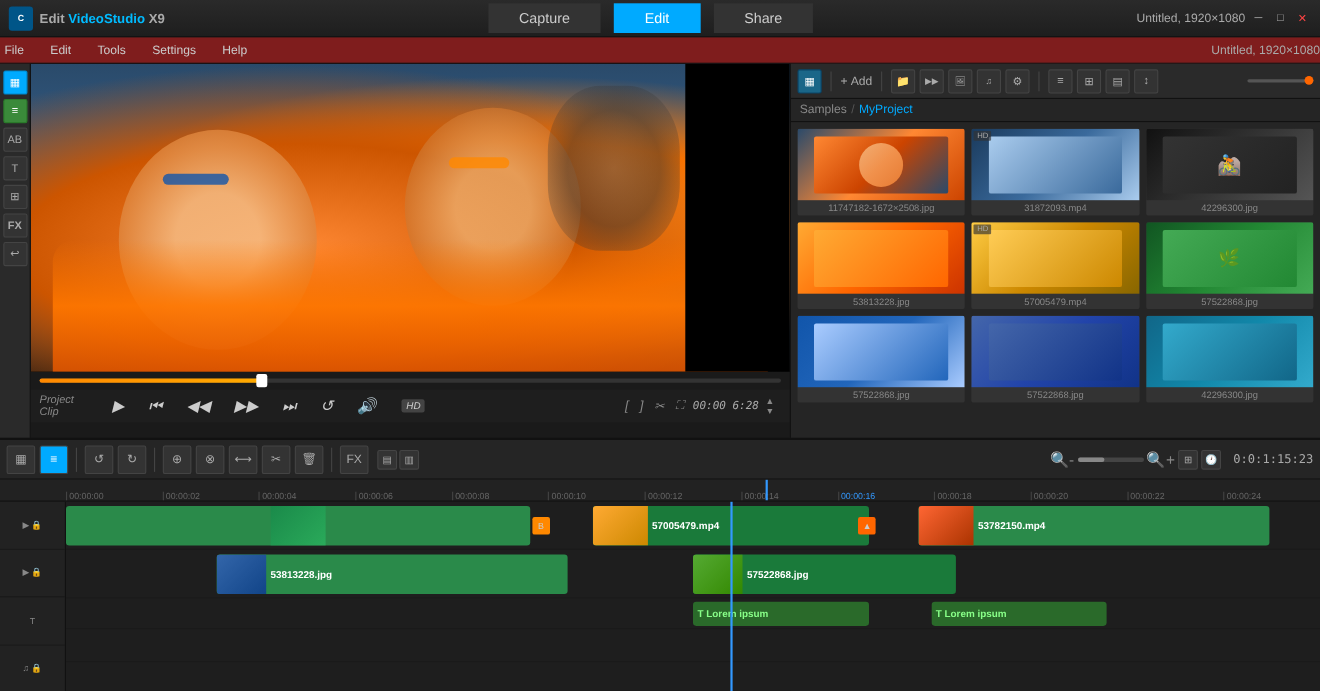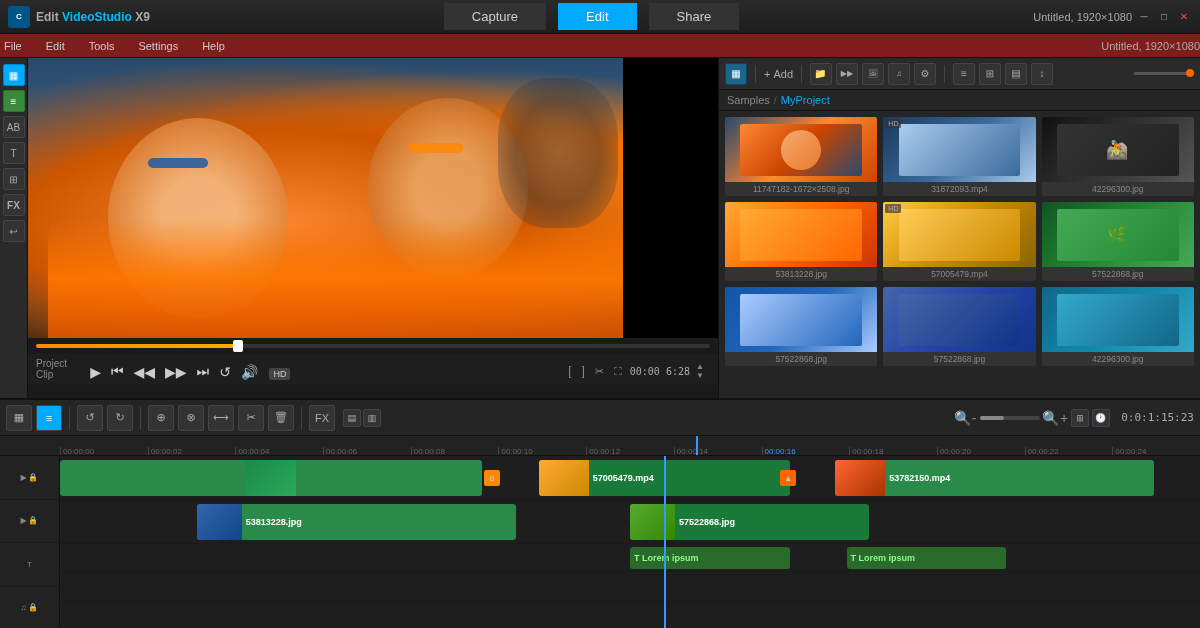--- a/index.html
+++ b/index.html
@@ -113,24 +113,25 @@
       position: absolute;
       top: -4px;
       left: 30%;
       width: 10px; height: 12px;
       background: #fff;
       border-radius: 2px;
       transform: translateX(-50%);
     }
     #playback-controls {
       display: flex;
-      align-items: flex-end;
-      gap: 4px;
+      align-items: center;
+      gap: 16px;
       padding: 4px 8px;
       background: #1e1e1e;
+      font-style: italic;
     }
     .ctrl-label { font-size: 10px; color: #888; margin-right: 8px; }
     .ctrl-btn { color: #ccc; cursor: pointer; font-size: 14px; padding: 0 3px; }
     #timecode { color: #aaa; font-size: 10px; font-family: monospace; margin-left: auto; }
     .hd-badge { background: #444; color: #ccc; font-size: 9px; padding: 1px 4px; border-radius: 2px; margin-left: 4px; }
     .bracket-btn { color: #888; font-size: 12px; cursor: pointer; margin: 0 2px; }
     .icon-btn-sm { color: #888; font-size: 11px; cursor: pointer; margin: 0 2px; }
 
     
     #media-panel {

